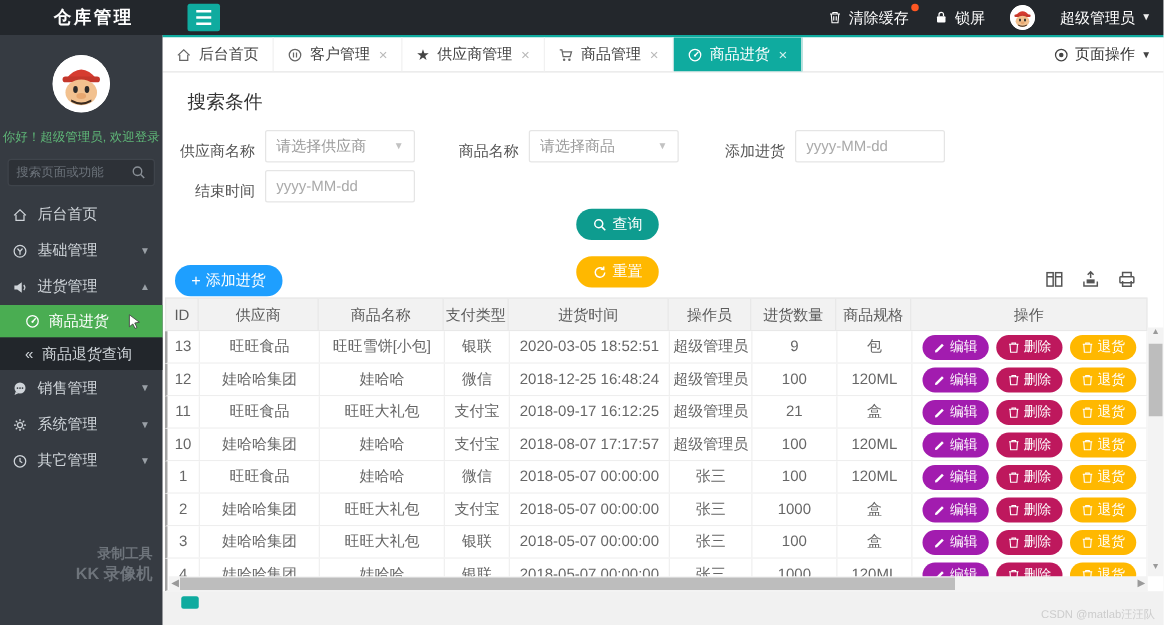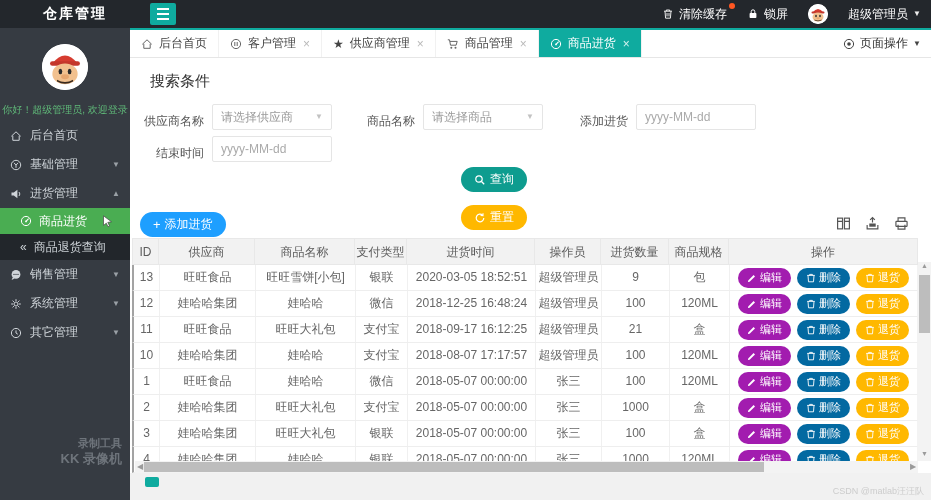--- a/index.html
+++ b/index.html
@@ -78,21 +78,21 @@
           border-left:2px solid #a3a3a3; border-right:1px solid #f3f3f3; background:#fff; }
   .c { text-align:center; overflow:hidden; white-space:nowrap; border-right:1px solid #f0f0f0; }
   .thead .c { border-right:1px solid #e8e8e8; }
   .c:last-child { border-right:none; }
   .c0{width:26px;} .c1{width:96px;} .c2{width:100px;} .c3{width:52px;} .c4{width:128px;}
   .c5{width:66px;} .c6{width:68px;} .c7{width:60px;} .c8{flex:1;}
   .ops { display:flex; align-items:center; justify-content:center; gap:6px; }
   .abtn { display:inline-flex; align-items:center; gap:3px; height:20px; padding:0 9px; border:none;
           border-radius:10px; color:#fff; font-size:11px; cursor:pointer; font-family:"Liberation Sans",sans-serif; }
   .abtn.edit { background:#a21caf; }
-  .abtn.del  { background:#0369a1;border-radius:10px; }
+  .abtn.del  { background:#be185d;border-radius:10px; }
   .abtn.ret  { background:#ffb800; }
 
   
   .hscroll { position:absolute; left:5px; right:13px; top:431px; height:12px; background:#f3f3f3;
              display:flex; align-items:center; z-index:5; }
   .hs-arrow { width:10px; text-align:center; font-size:8px; color:#9a9a9a; }
   .hs-thumb { position:absolute; left:9px; width:620px; top:1px; bottom:1px; background:#bdbdbd; }
   .vscroll { position:absolute; right:0; top:232px; width:13px; height:199px; background:#f3f3f3;
              display:flex; flex-direction:column; justify-content:space-between; align-items:center; z-index:5; }
   .vs-arrow { font-size:7px; color:#9a9a9a; height:11px; line-height:11px; }
@@ -159,20 +159,27 @@
         <path d="M9 17 Q20 3 31 17 Z" fill="#d63c30"></path>
         <rect x="7" y="15" width="26" height="4" rx="2" fill="#c4372b"></rect>
         <ellipse cx="20" cy="26" rx="11" ry="9" fill="#f2c18f"></ellipse>
         <ellipse cx="16" cy="24" rx="1.6" ry="2.4" fill="#2b2b2b"></ellipse>
         <ellipse cx="24" cy="24" rx="1.6" ry="2.4" fill="#2b2b2b"></ellipse>
         <ellipse cx="20" cy="28.5" rx="3.4" ry="2.1" fill="#e8a76f"></ellipse>
         <path d="M13 31 q7 4 14 0 l0 1.6 q-7 4 -14 0 Z" fill="#3a2a1e"></path>
       </svg>
     </div>
     <div class="greeting">你好！超级管理员, 欢迎登录</div>
+    <div class="side-search">
+      <input placeholder="搜索页面或功能" style="">
+      <svg class="icon12" viewBox="0 0 12 12">
+        <circle cx="5" cy="5" r="3.4" fill="none" stroke="#8a9097" stroke-width="1.1"></circle>
+        <path d="M7.6 7.6 L10.4 10.4" stroke="#8a9097" stroke-width="1.2"></path>
+      </svg>
+    </div>
 
     <div class="menu">
       <div class="mi">
         <svg class="icon12" viewBox="0 0 12 12">
           <path d="M1.3 6.3 L6 1.8 L10.7 6.3 M2.8 5.8 V10.3 H9.2 V5.8" fill="none" stroke="#cfd4d9" stroke-width="1"></path>
         </svg>
         <span>后台首页</span>
       </div>
       <div class="mi">
         <svg class="icon12" viewBox="0 0 12 12">

